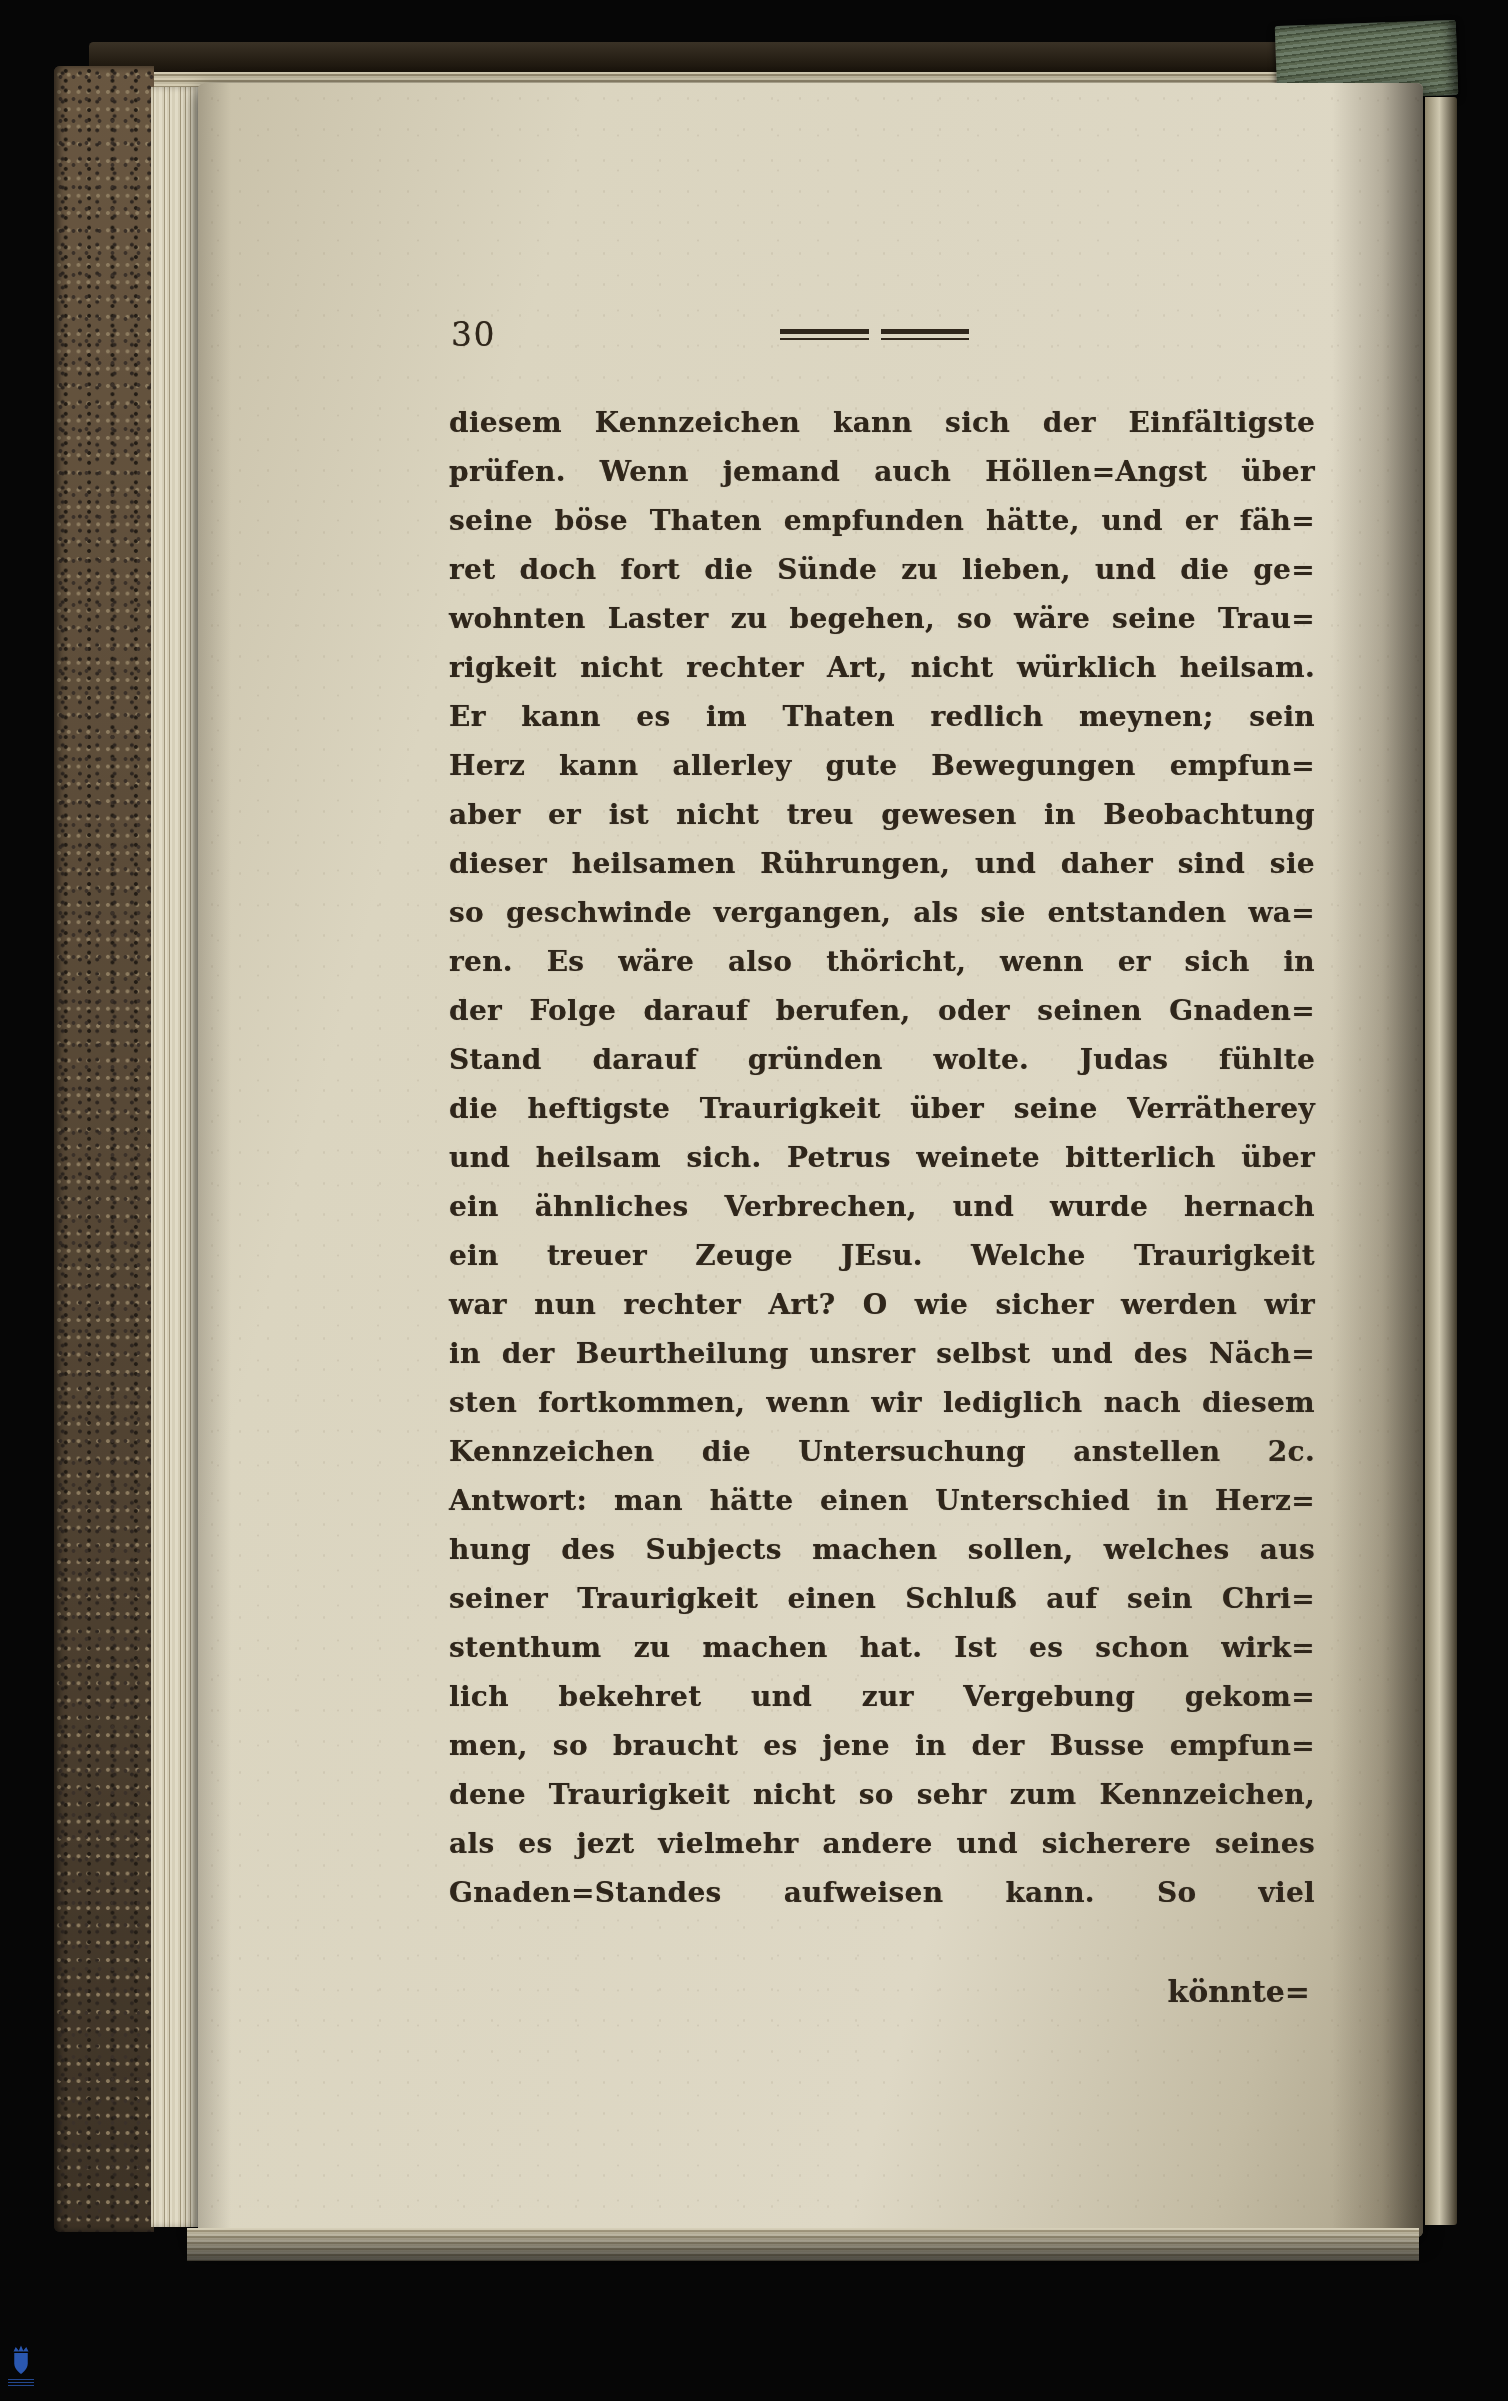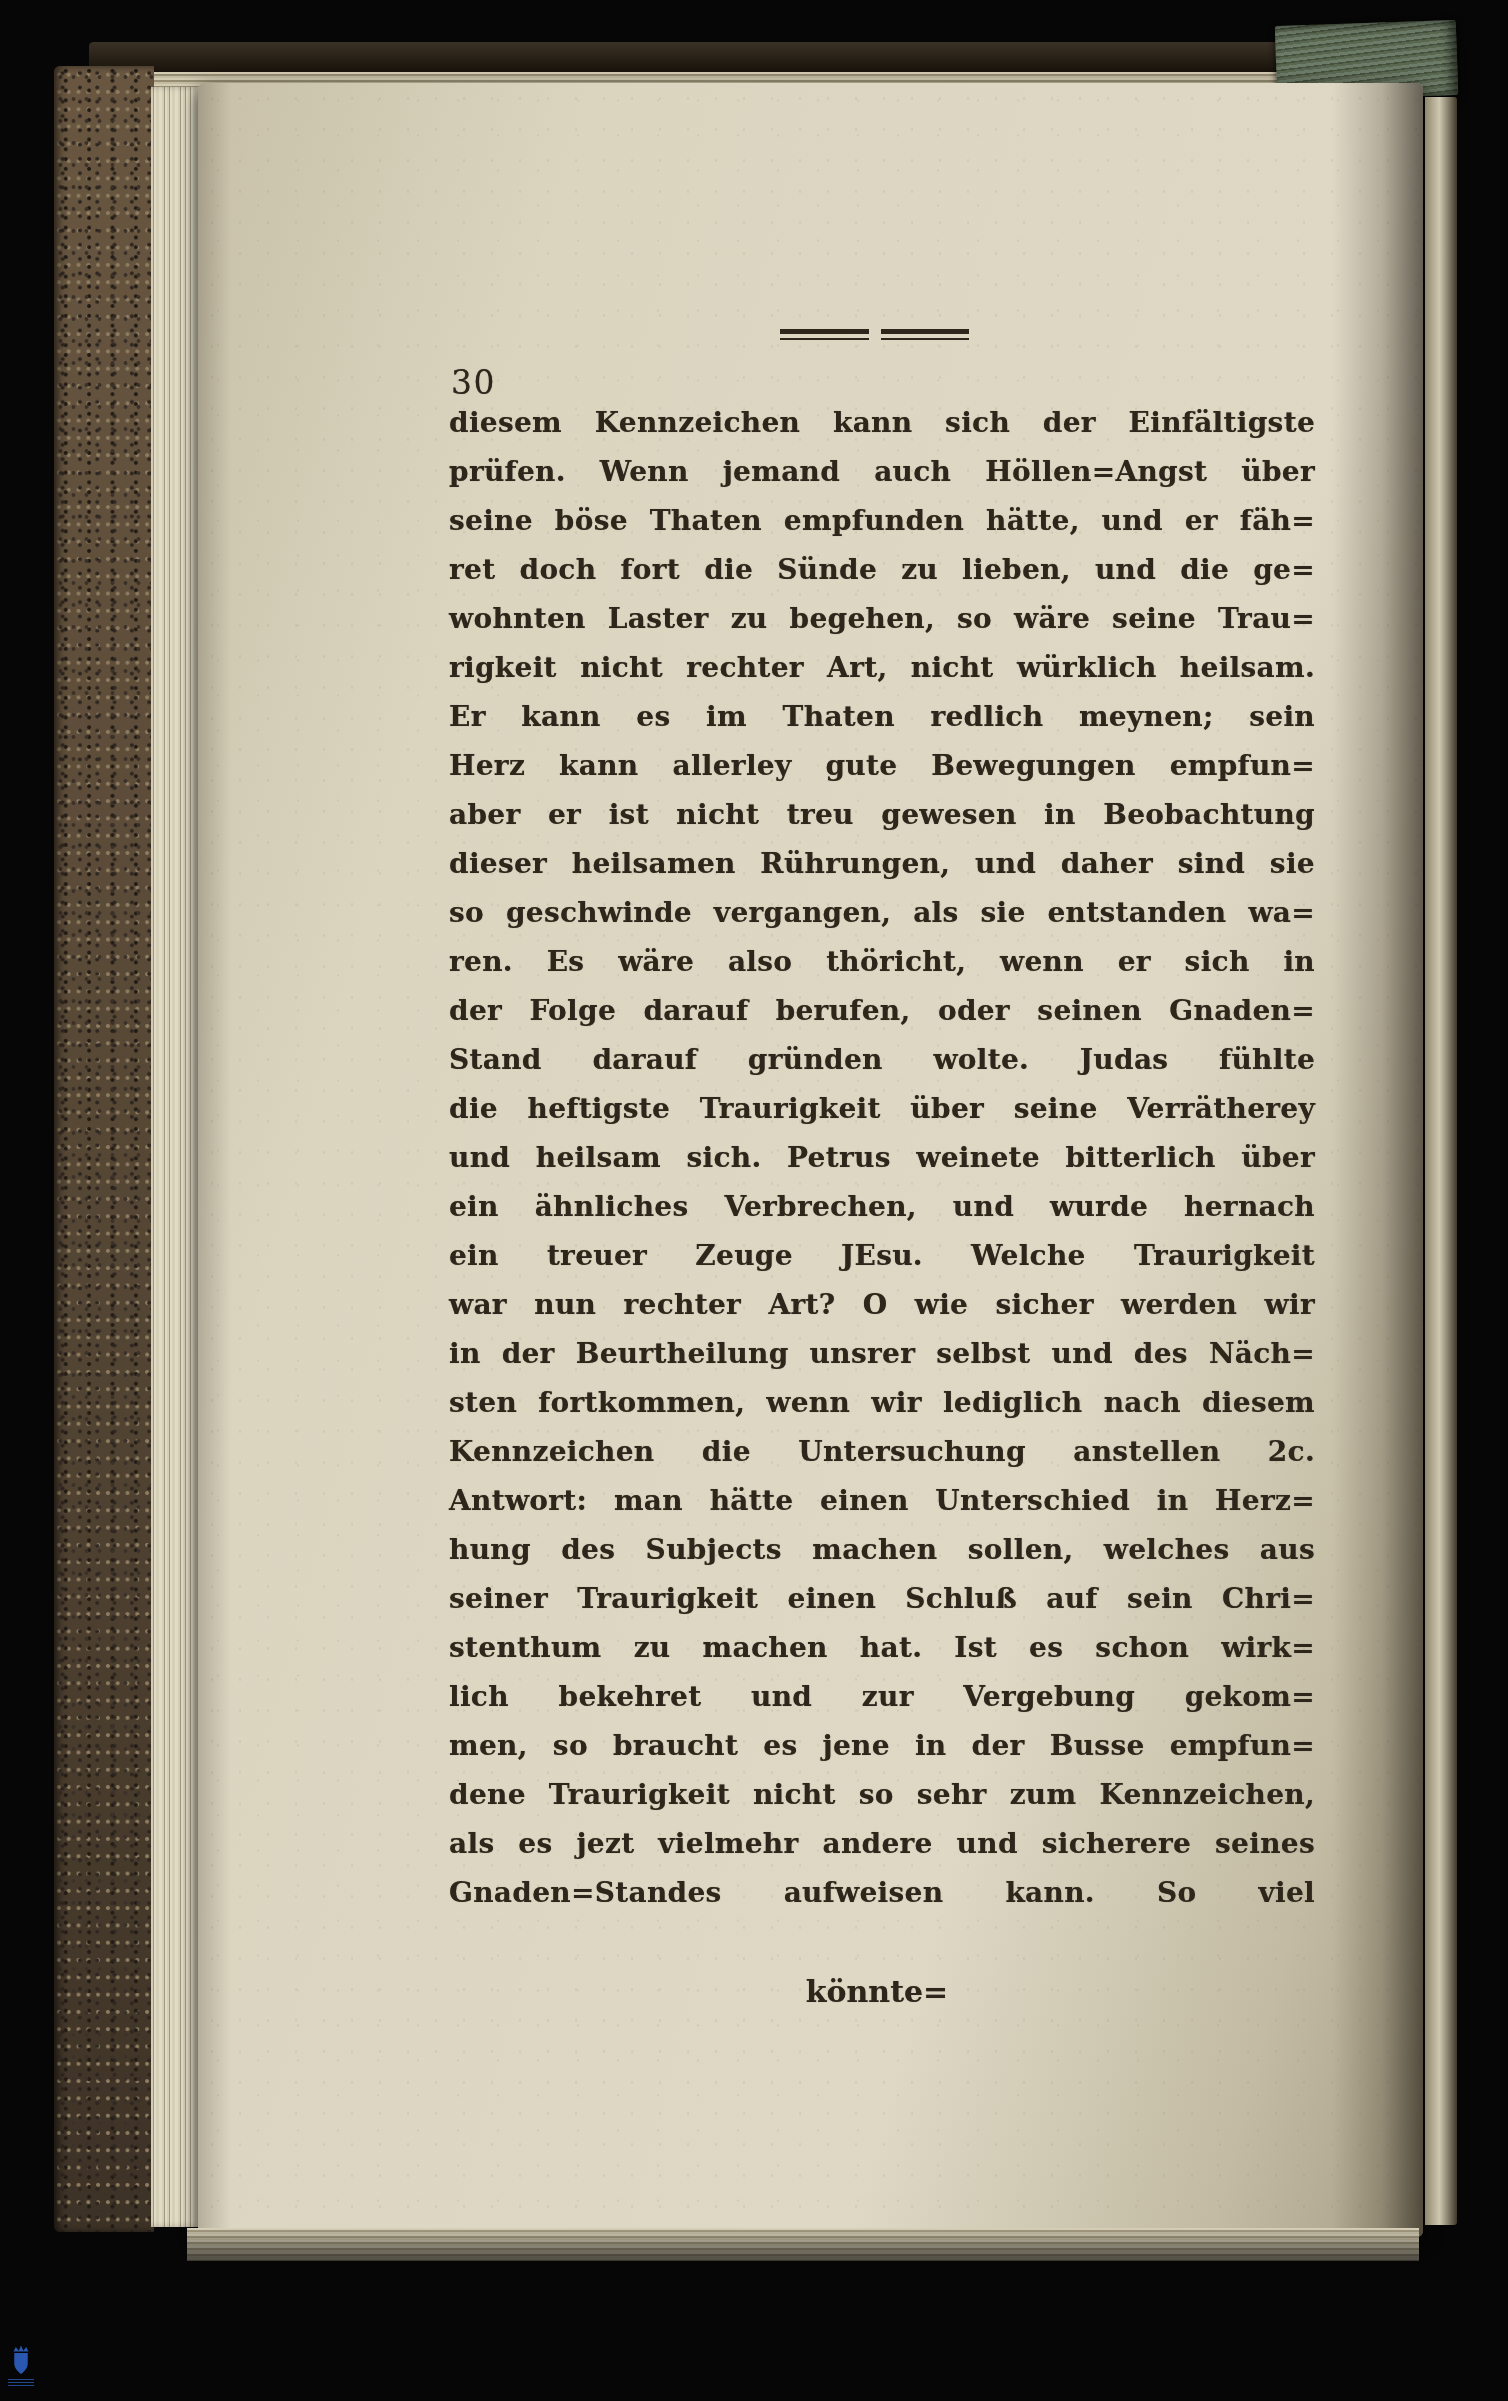--- a/index.html
+++ b/index.html
@@ -64,30 +64,30 @@
     background:linear-gradient(90deg,#8f866c 0%,#cfc8b0 45%,#3f3829 100%);}
 
   
   .bottom-page-edges{position:absolute;left:187px;top:2228px;width:1232px;height:33px;
     background:
       linear-gradient(180deg,rgba(0,0,0,0) 0%,rgba(0,0,0,.65) 100%),
       repeating-linear-gradient(180deg,#d8d1ba 0 2.3px,#a79d82 2.3px 3.8px,#c9c1a8 3.8px 6px);}
 
   
   .page-number{position:absolute;left:253px;top:232px;font-size:33px;color:var(--ink);
-    letter-spacing:1.5px;text-shadow:0 0 0.8px rgba(47,38,27,.55);margin-top:48px;}
+    letter-spacing:1.5px;text-shadow:0 0 0.8px rgba(47,38,27,.55);}
   .ornament{position:absolute;left:582px;top:246px;width:189px;height:12px;display:flex;gap:12px;}
   .ornament .rule{flex:1;height:11.3px;border-top:5.3px solid var(--ink);border-bottom:2.3px solid var(--ink);}
 
   .text-block{position:absolute;left:251px;top:315px;width:866px;color:var(--ink);
     font-size:28px;font-weight:bold;line-height:49px;letter-spacing:0.3px;
     text-shadow:0 0 0.8px rgba(47,38,27,.5);}
   .text-block .line{text-align:justify;text-align-last:justify;white-space:normal;}
   .catchword{position:absolute;left:246px;top:1884px;width:866px;color:var(--ink);
-    font-size:30px;font-weight:bold;line-height:49px;text-align:center;
+    font-size:30px;font-weight:bold;line-height:49px;text-align:right;
     text-shadow:0 0 0.8px rgba(47,38,27,.5);}
 
   
   .stamp{position:absolute;left:4.5px;top:2344px;width:33px;height:50px;display:flex;
     flex-direction:column;align-items:center;gap:2.3px;}
   .stamp svg{display:block;}
   .stamp .stamp-lines{width:26px;height:7.5px;
     background:repeating-linear-gradient(180deg,var(--stamp) 0 1.5px,transparent 1.5px 3px);opacity:.8;}
 </style>
 </head>

